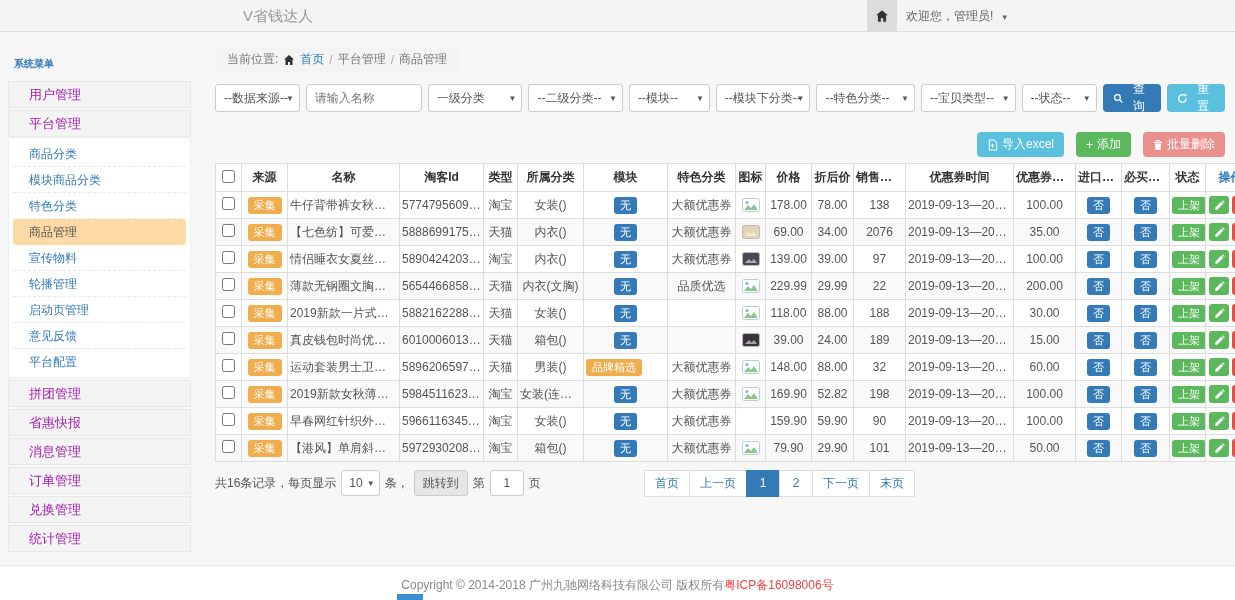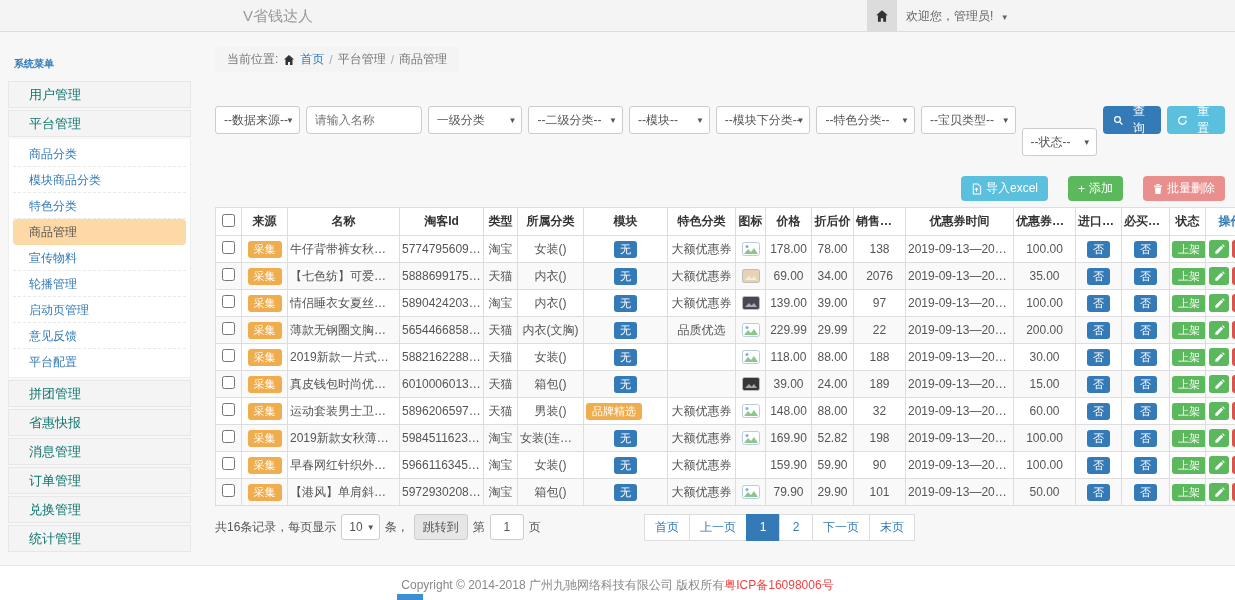--- a/index.html
+++ b/index.html
@@ -12,21 +12,21 @@
   .topbar-title { position:absolute; left:243px; top:0; line-height:32px; font-size:15px; color:#999; }
   .home-btn { position:absolute; left:867px; top:0; width:30px; height:32px; background:#dcdcdc;
     display:flex; align-items:center; justify-content:center; cursor:pointer; }
   .welcome { position:absolute; left:906px; top:0; line-height:32px; color:#666; cursor:pointer; }
   .welcome .caret { font-size:8px; color:#666; margin-left:4px; }
 
   
   .sidebar { position:absolute; left:8px; top:47px; width:183px; }
   .side-title { color:#337ab7; font-weight:bold; font-size:10px; padding:10px 4px 10px 6px; }
   .side-group { height:27px; line-height:26px; background:#f4f4f4; border:1px solid #e7e7e7;
-    color:#0f766e; font-size:13px; padding-left:20px; margin-bottom:2px; cursor:pointer; }
+    color:#a21caf; font-size:13px; padding-left:20px; margin-bottom:2px; cursor:pointer; }
   .side-sub { background:#fff; border:1px solid #eee; border-top:none; margin-bottom:2px; padding:2px 4px; }
   .side-sub-item { height:26px; line-height:26px; padding-left:16px; color:#337ab7; font-size:12px;
     border-bottom:1px dashed #e8e8e8; cursor:pointer; }
   .side-sub-item:last-child { border-bottom:none; }
   .side-sub-item.active { background:#fcd9a5; color:#555; border-radius:4px; border-bottom-color:transparent; }
 
   
   .main { position:absolute; left:215px; top:47px; width:1010px; }
   .breadcrumb { display:inline-flex; align-items:center; gap:5px; background:#f4f4f4;
     border-radius:4px; padding:4px 12px; color:#777; }
@@ -39,21 +39,21 @@
   .fselect .caret { position:absolute; right:5px; top:0; line-height:28px; font-size:8px; color:#555; }
   .finput { height:28px; width:116px; border:1px solid #ccc; border-radius:4px; padding:0 8px;
     font-size:12px; color:#555; font-family:inherit; }
   .btn { display:inline-flex; align-items:center; gap:4px; height:28px; padding:0 10px;
     border:none; border-radius:4px; color:#fff; font-size:12px; cursor:pointer; font-family:inherit; }
   .btn-primary { background:#337ab7; }
   .btn-info    { background:#5bc0de; }
   .btn-success { background:#5cb85c; }
   .btn-danger-soft { background:#e9908e;text-align:center; }
 
-  .actions-row { margin-top:20px; height:26px; display:flex; justify-content:flex-end; gap:20px; }
+  .actions-row { margin-top:20px; height:26px; display:flex; justify-content:flex-end; gap:12px; }
   .actions-row .btn { height:25px; }
 
   
   table.grid { margin-top:5px; width:1010px; border-collapse:collapse; table-layout:fixed; background:#fff; }
   .grid th, .grid td { border:1px solid #ddd; text-align:center; font-size:12px; padding:4px 2px;
     overflow:hidden; white-space:nowrap; text-overflow:ellipsis; color:#555; }
   .grid th { color:#333; font-weight:bold; background:#fff; padding:5px 2px; }
   .grid th.op-head { color:#337ab7; }
   .grid tbody tr:nth-child(even) td { background:#f9f9f9; }
   .badge { display:inline-block; padding:2px 6px; border-radius:3px; color:#fff; font-size:11px; line-height:13px; }
@@ -142,21 +142,21 @@
 
   <div class="filter-row" id="filter-row">
       <div class="fselect" style="width: 86px;"><span>--数据来源--</span><span class="caret">▼</span></div>
       <input class="finput" placeholder="请输入名称" style="">
       <div class="fselect" style="width: 96px;"><span>一级分类</span><span class="caret">▼</span></div>
       <div class="fselect" style="width: 96px;"><span>--二级分类--</span><span class="caret">▼</span></div>
       <div class="fselect" style="width: 82px;"><span>--模块--</span><span class="caret">▼</span></div>
       <div class="fselect" style="width: 96px;"><span>--模块下分类--</span><span class="caret">▼</span></div>
       <div class="fselect" style="width: 100px;"><span>--特色分类--</span><span class="caret">▼</span></div>
       <div class="fselect" style="width: 96px;"><span>--宝贝类型--</span><span class="caret">▼</span></div>
-      <div class="fselect" style="width: 76px; margin-top: 44px;"><span>--状态--</span><span class="caret">▼</span></div>
+      <div class="fselect" style="width: 76px;"><span>--状态--</span><span class="caret">▼</span></div>
       <button class="btn btn-primary">
         <svg width="11" height="11" viewBox="0 0 12 12">
           <circle cx="5" cy="5" r="3.2" fill="none" stroke="#fff" stroke-width="1.4"></circle>
           <line x1="7.6" y1="7.6" x2="10.6" y2="10.6" stroke="#fff" stroke-width="1.4"></line>
         </svg>
         <span>查询</span>
       </button>
       <button class="btn btn-info">
         <svg width="11" height="11" viewBox="0 0 12 12">
           <path d="M10.2 6A4.2 4.2 0 1 1 8.6 2.7" fill="none" stroke="#fff" stroke-width="1.4"></path>

